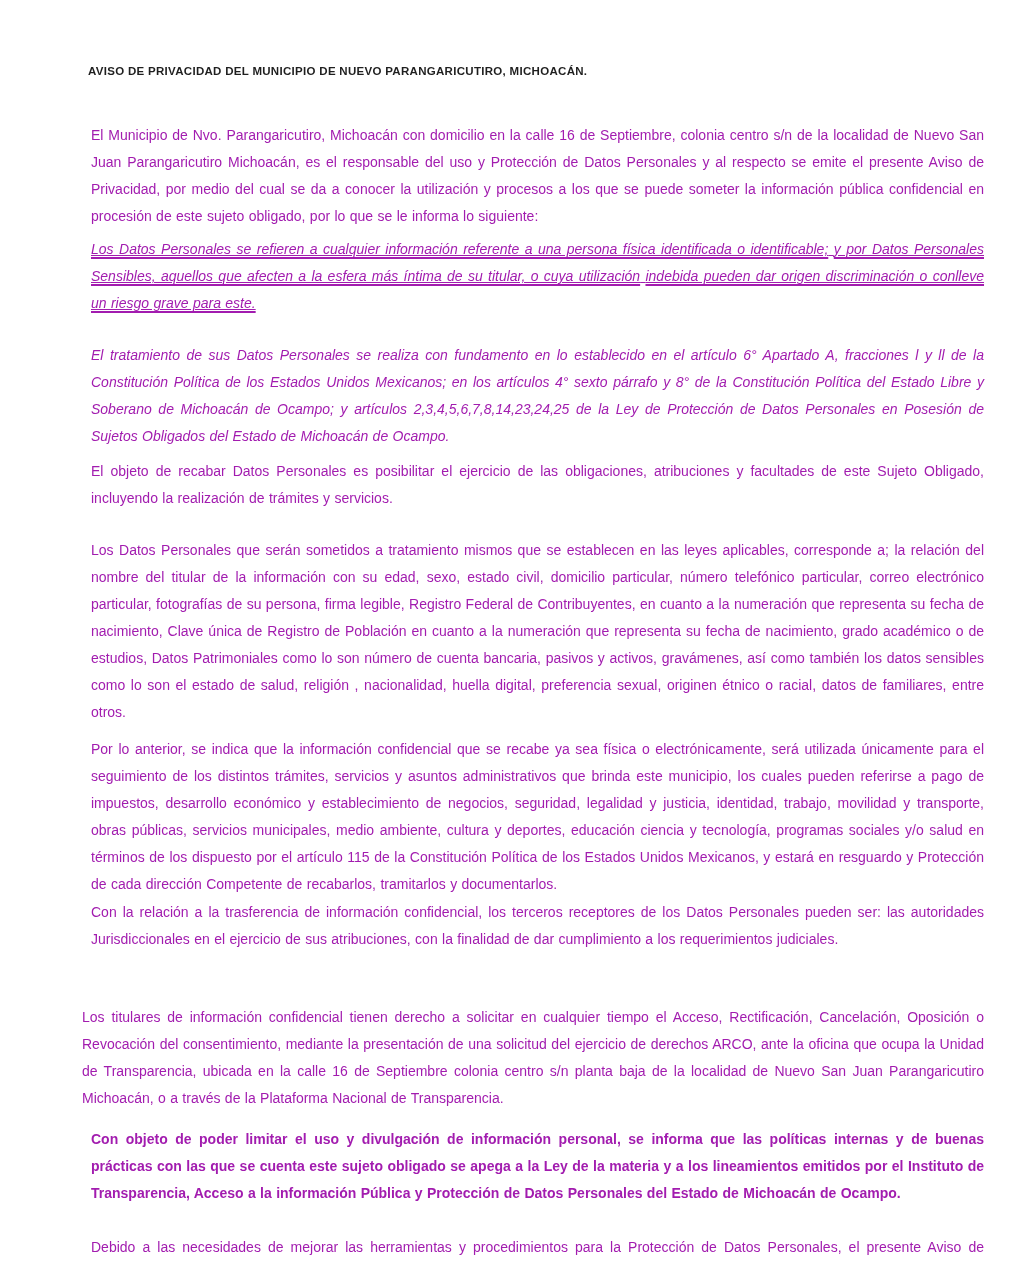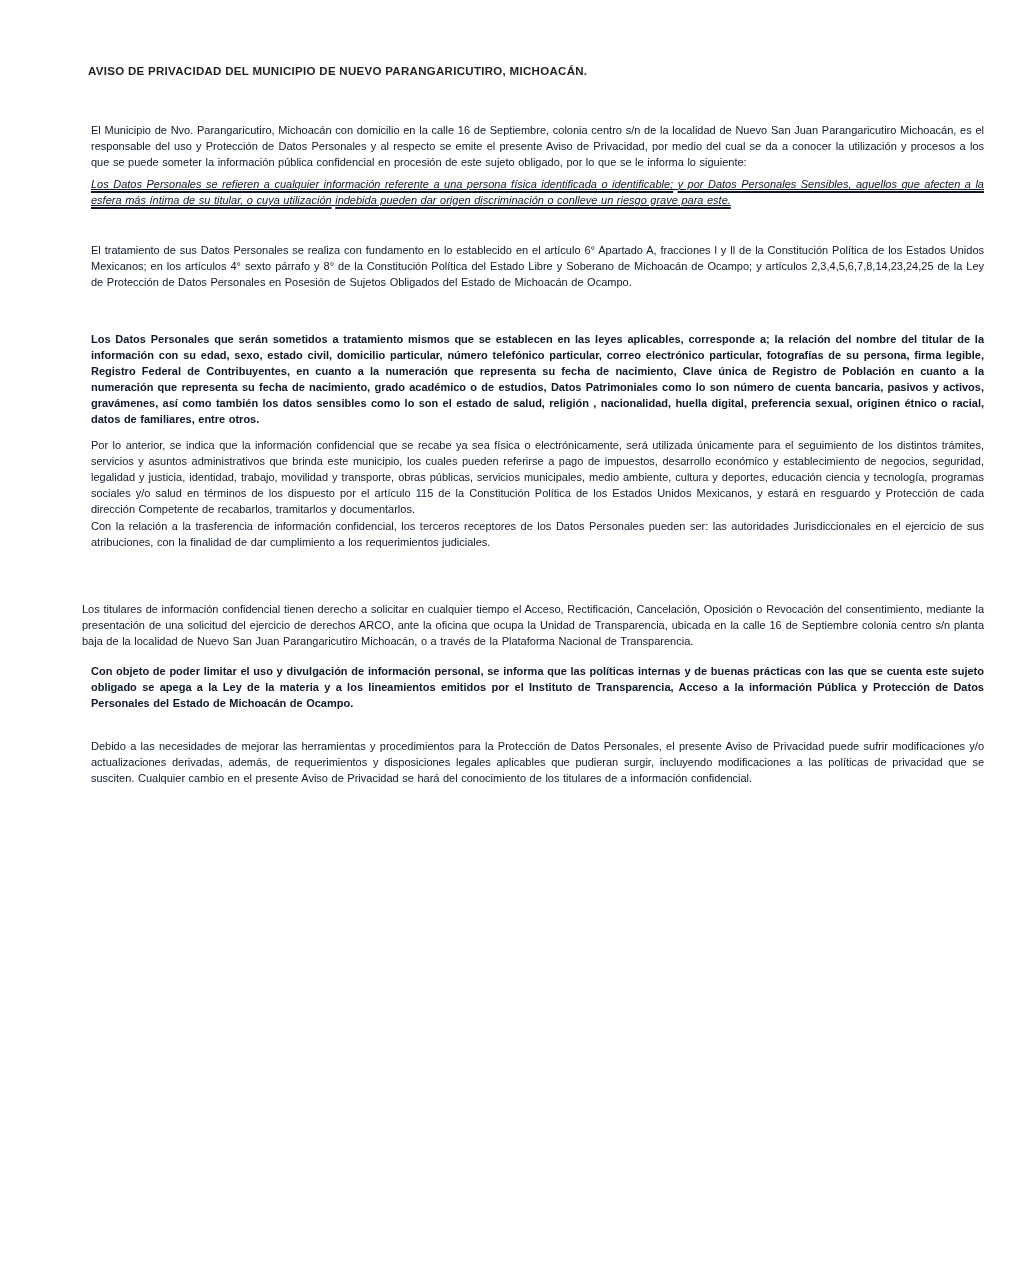--- a/index.html
+++ b/index.html
@@ -21,33 +21,33 @@
   }
   .doc-title {
     margin: 63px 0 0 -3px;
     font-size: 11.5px;
     font-weight: bold;
     letter-spacing: 0.3px;
     line-height: 16px;
     color: #1f1f1f;
   }
   .para {
-    font-size: 11px;
-    line-height: 16px;
+    font-size: 14px;
+    line-height: 27px;
     text-align: justify;
     text-justify: inter-word;
     word-spacing: 0.5px;
     margin: 0;
-    color: #0f172a;
+    color: #a21caf;
   }
   .p1  { margin-top: 43px; }
   .p2  { margin-top: 6px;  font-style: italic; text-decoration: underline; }
-  .p3  { margin-top: 34px; }
+  .p3  { margin-top: 25px; font-style: italic; }
   .p4  { margin-top: 8px;  }
-  .p5  { margin-top: 41px; font-weight: bold; }
+  .p5  { margin-top: 25px; }
   .p6  { margin-top: 10px; }
   .p7  { margin-top: 1px; }
   .p8  { margin-top: 51px; margin-left: -9px; }
   .p9  { margin-top: 14px; font-weight: bold;  }
   .p10 { margin-top: 27px; }
   .useg {
     text-decoration: underline;
     text-decoration-thickness: 1.5px;
     text-underline-offset: 3px;
   }
@@ -58,20 +58,21 @@
 <div class="page">
 
   <h1 class="doc-title">AVISO DE PRIVACIDAD DEL MUNICIPIO DE NUEVO PARANGARICUTIRO, MICHOACÁN.</h1>
 
   <p class="para p1">El Municipio de Nvo. Parangaricutiro, Michoacán con domicilio en la calle 16 de Septiembre, colonia centro s/n de la localidad de Nuevo San Juan Parangaricutiro Michoacán, es el responsable del uso y Protección de Datos Personales y al respecto se emite el presente Aviso de Privacidad, por medio del cual se da a conocer la utilización y procesos a los que se puede someter la información pública confidencial en procesión de este sujeto obligado, por lo que se le informa lo siguiente:</p>
 
   <p class="para p2"><span class="useg">Los Datos Personales se refieren a cualquier información referente a una persona física identificada o identificable;</span> <span class="useg">y por Datos Personales Sensibles, aquellos que afecten a la esfera más íntima de su titular, o cuya utilización</span> <span class="useg">indebida pueden dar origen discriminación o conlleve un riesgo grave para este.</span></p>
 
   <p class="para p3">El tratamiento de sus Datos Personales se realiza con fundamento en lo establecido en el artículo 6° Apartado A, fracciones l y ll de la Constitución Política de los Estados Unidos Mexicanos; en los artículos 4° sexto párrafo y 8° de la Constitución Política del Estado Libre y Soberano de Michoacán de Ocampo; y artículos 2,3,4,5,6,7,8,14,23,24,25 de la Ley de Protección de Datos Personales en Posesión de Sujetos Obligados del Estado de Michoacán de Ocampo.</p>
 
+  <p class="para p4">El objeto de recabar Datos Personales es posibilitar el ejercicio de las obligaciones, atribuciones y facultades de este Sujeto Obligado, incluyendo la realización de trámites y servicios.</p>
 
   <p class="para p5">Los Datos Personales que serán sometidos a tratamiento mismos que se establecen en las leyes aplicables, corresponde a; la relación del nombre del titular de la información con su edad, sexo, estado civil, domicilio particular, número telefónico particular, correo electrónico particular, fotografías de su persona, firma legible, Registro Federal de Contribuyentes, en cuanto a la numeración que representa su fecha de nacimiento, Clave única de Registro de Población en cuanto a la numeración que representa su fecha de nacimiento, grado académico o de estudios, Datos Patrimoniales como lo son número de cuenta bancaria, pasivos y activos, gravámenes, así como también los datos sensibles como lo son el estado de salud, religión , nacionalidad, huella digital, preferencia sexual, originen étnico o racial, datos de familiares, entre otros.</p>
 
   <p class="para p6">Por lo anterior, se indica que la información confidencial que se recabe ya sea física o electrónicamente, será utilizada únicamente para el seguimiento de los distintos trámites, servicios y asuntos administrativos que brinda este municipio, los cuales pueden referirse a pago de impuestos, desarrollo económico y establecimiento de negocios, seguridad, legalidad y justicia, identidad, trabajo, movilidad y transporte, obras públicas, servicios municipales, medio ambiente, cultura y deportes, educación ciencia y tecnología, programas sociales y/o salud en términos de los dispuesto por el artículo 115 de la Constitución Política de los Estados Unidos Mexicanos, y estará en resguardo y Protección de cada dirección Competente de recabarlos, tramitarlos y documentarlos.</p>
 
   <p class="para p7">Con la relación a la trasferencia de información confidencial, los terceros receptores de los Datos Personales pueden ser: las autoridades Jurisdiccionales en el ejercicio de sus atribuciones, con la finalidad de dar cumplimiento a los requerimientos judiciales.</p>
 
   <p class="para p8">Los titulares de información confidencial tienen derecho a solicitar en cualquier tiempo el Acceso, Rectificación, Cancelación, Oposición o Revocación del consentimiento, mediante la presentación de una solicitud del ejercicio de derechos ARCO, ante la oficina que ocupa la Unidad de Transparencia, ubicada en la calle 16 de Septiembre colonia centro s/n planta baja de la localidad de Nuevo San Juan Parangaricutiro Michoacán, o a través de la Plataforma Nacional de Transparencia.</p>
 
   <p class="para p9">Con objeto de poder limitar el uso y divulgación de información personal, se informa que las políticas internas y de buenas prácticas con las que se cuenta este sujeto obligado se apega a la Ley de la materia y a los lineamientos emitidos por el Instituto de Transparencia, Acceso a la información Pública y Protección de Datos Personales del Estado de Michoacán de Ocampo.</p>

